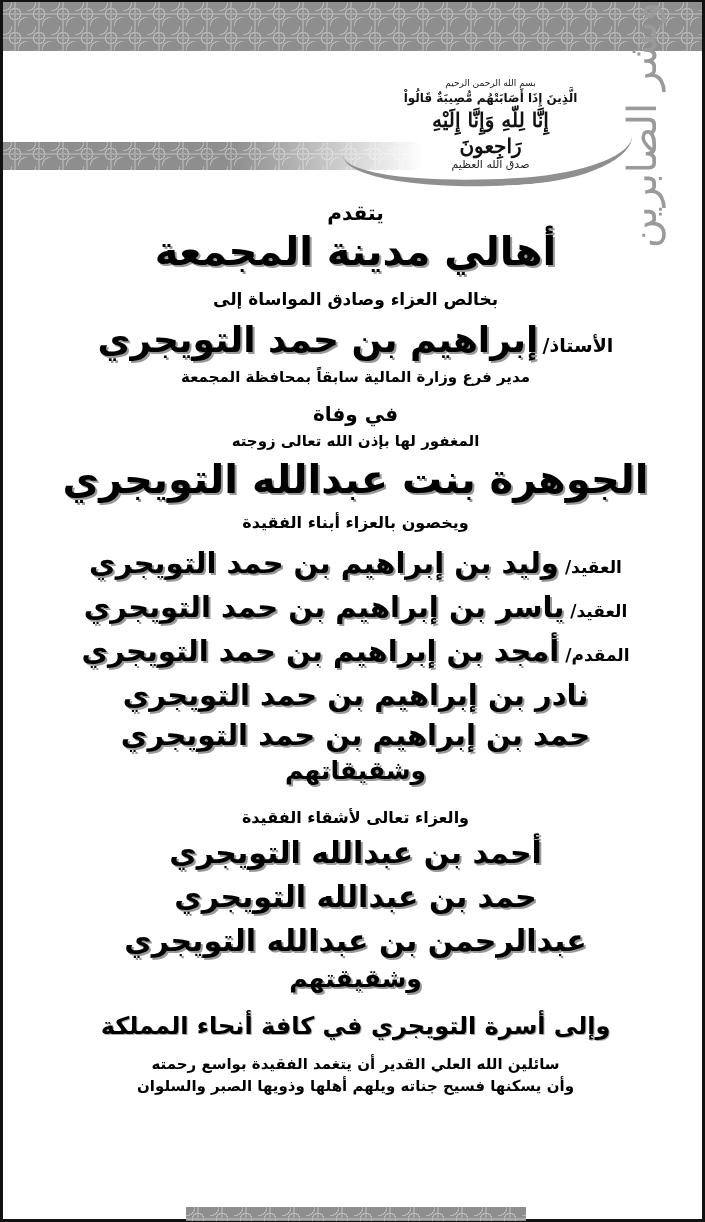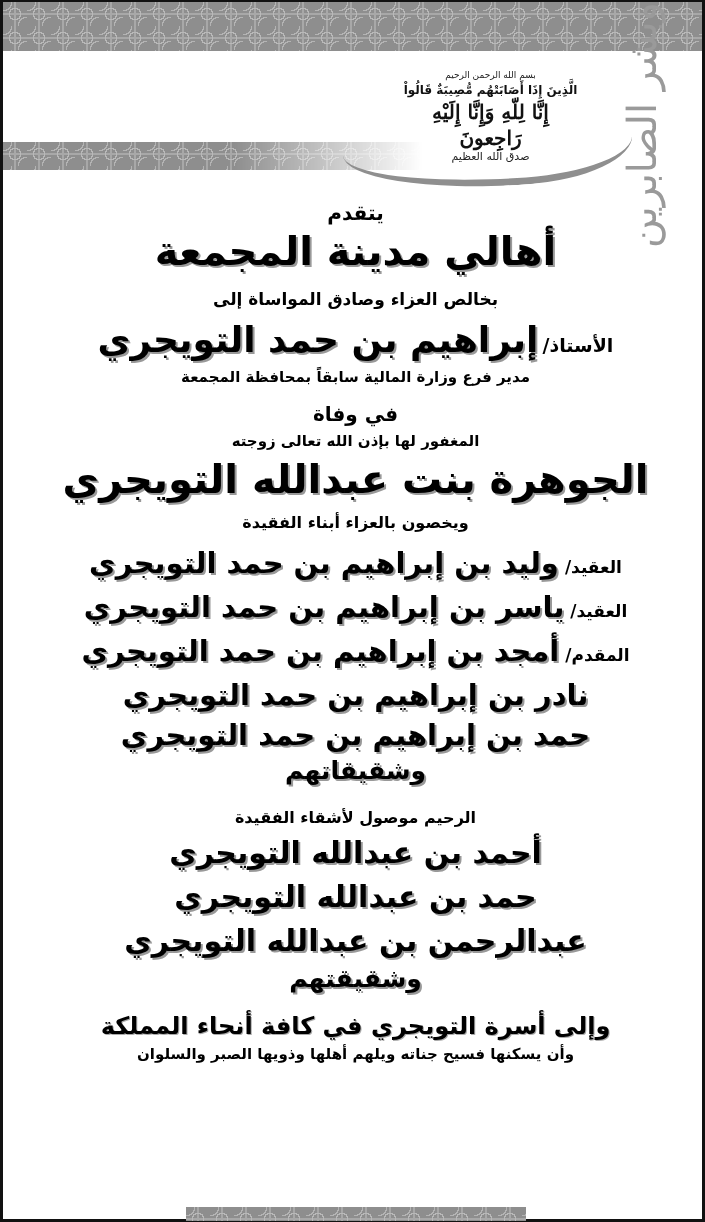--- a/index.html
+++ b/index.html
@@ -33,21 +33,21 @@
   }
   .sabr-emblem {
     position: absolute; right: 14px; top: 58px; width: 92px; height: 130px;
     display: flex; align-items: center; justify-content: center;
     font-family: "DejaVu Serif", serif; font-size: 40px; line-height: 0.9;
     color: #9a9a9a; text-align: center; writing-mode: horizontal-tb;
     letter-spacing: -2px;
   }
   .sabr-emblem span { display: block; transform: rotate(-90deg); white-space: nowrap; }
   .verse-block {
-    position: absolute; left: 400px; width: 175px; top: 67px; text-align: center;
+    position: absolute; left: 400px; width: 175px; top: 75px; text-align: center;
   }
   .basmala { font-size: 9px; line-height: 12px; color: #222; }
   .verse-1 { font-size: 12px; font-weight: bold; line-height: 18px; color: #111; }
   .verse-2 {
     font-family: "DejaVu Serif", serif; font-size: 20px; font-weight: bold;
     line-height: 26px; color: #111; letter-spacing: -1px; text-align: center;
   }
   .verse-end { font-size: 11px; line-height: 12px; color: #222; }
 
   .content {
@@ -116,24 +116,25 @@
       <span class="title">المقدم/</span><span>أمجد بن إبراهيم بن حمد التويجري</span>
     </div>
     <div class="line son">
       <span>نادر بن إبراهيم بن حمد التويجري</span>
     </div>
     <div class="line son">
       <span>حمد بن إبراهيم بن حمد التويجري</span>
     </div>
     <div class="line sisters">وشقيقاتهم</div>
 
-    <div class="line brothers-head">الرحيم موصول لأشقاء الفقيدة</div>
+    <div class="line brothers-head">والعزاء تعالى لأشقاء الفقيدة</div>
     <div class="line brother">أحمد بن عبدالله التويجري</div>
     <div class="line brother">حمد بن عبدالله التويجري</div>
     <div class="line brother">عبدالرحمن بن عبدالله التويجري</div>
     <div class="line sisters">وشقيقتهم</div>
 
     <div class="line family-line">وإلى أسرة التويجري في كافة أنحاء المملكة</div>
+    <div class="line prayer">سائلين الله العلي القدير أن يتغمد الفقيدة بواسع رحمته</div>
     <div class="line prayer" style="margin-top:0">وأن يسكنها فسيح جناته ويلهم أهلها وذويها الصبر والسلوان</div>
   </div>
 
   <div class="bottom-band pattern"></div>
 </div>
 
 </body></html>

